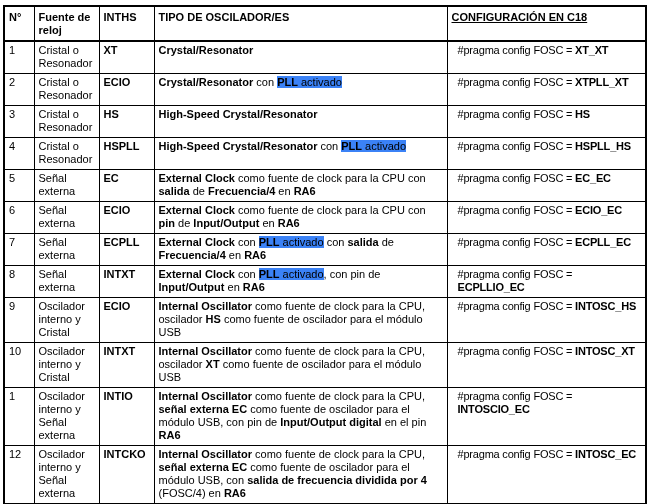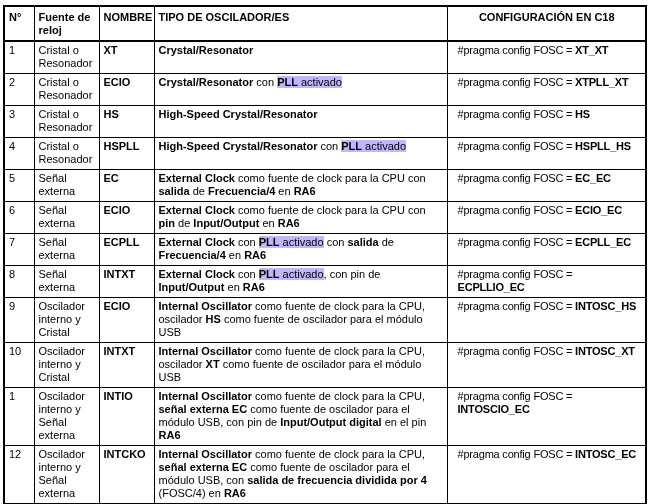--- a/index.html
+++ b/index.html
@@ -33,44 +33,44 @@
     font-weight: bold;
     text-align: left;
     border-bottom: 2px solid #000000;
     padding-top: 4px;
   }
   col.c-num    { width: 30px; }
   col.c-fuente { width: 65px; }
   col.c-nombre { width: 55px; }
   col.c-tipo   { width: 293px; }
   col.c-config { width: 199px; }
-  th.h-config  { text-align: center; }
+  th.h-config  { text-align: left; text-decoration: underline; }
   td.cell-nombre { font-weight: bold; }
   td.cell-config { letter-spacing: -0.2px; padding-left: 10px; }
   .b  { font-weight: bold; }
-  .hl { background: #c4b5fd; }
+  .hl { background: #3b82f6; }
   .config-value { font-weight: bold; }
 </style>
 </head>
 <body>
 
 <div class="page">
   <table class="osc-table">
     <colgroup>
       <col class="c-num">
         <col class="c-fuente">
         <col class="c-nombre">
         <col class="c-tipo">
         <col class="c-config">
     </colgroup>
     <thead>
       <tr>
         <th>N°</th>
         <th>Fuente de reloj</th>
-        <th>NOMBRE</th>
+        <th>INTHS</th>
         <th>TIPO DE OSCILADOR/ES</th>
         <th class="h-config">CONFIGURACIÓN EN C18</th>
       </tr>
     </thead>
     <tbody>
         <tr>
     <td class="cell-num">1</td>
     <td class="cell-fuente">Cristal o Resonador</td>
     <td class="cell-nombre">XT</td>
     <td class="cell-tipo"><span class="b">Crystal/Resonator</span></td>

